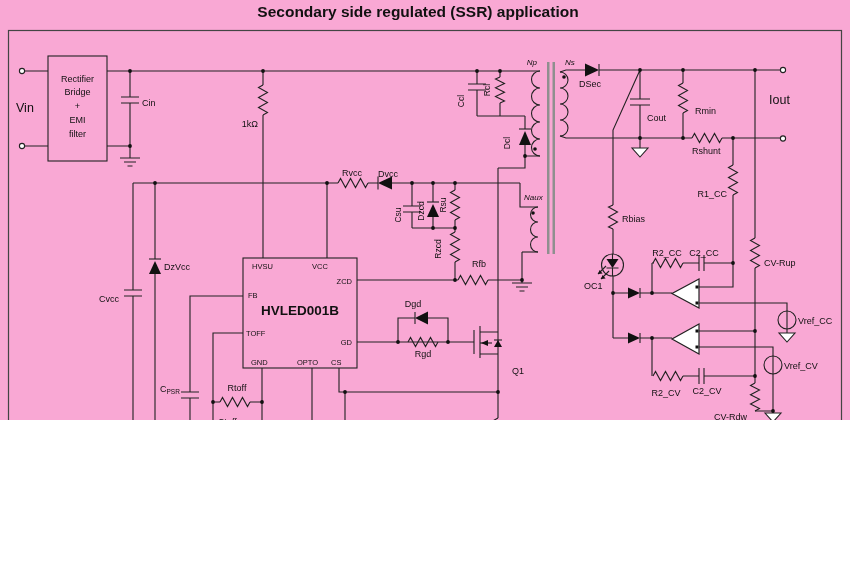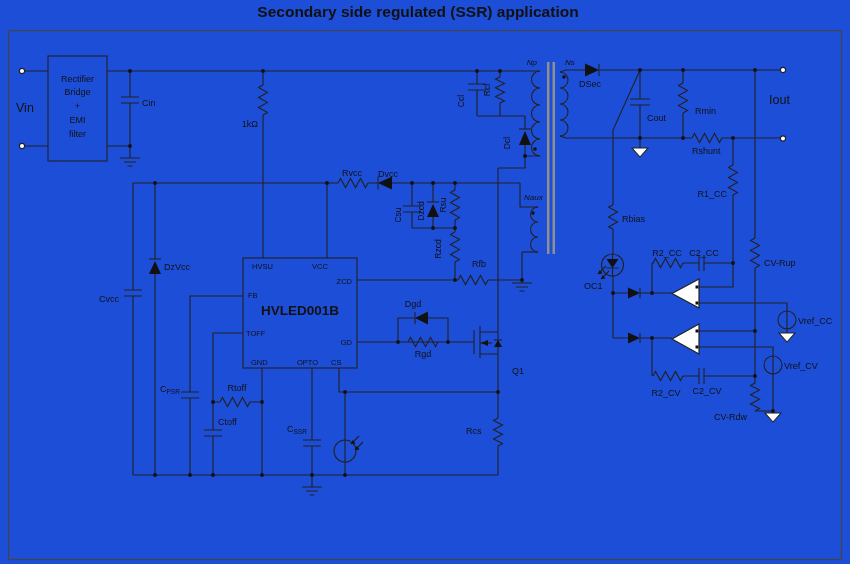--- a/index.html
+++ b/index.html
@@ -1,16 +1,16 @@
 <!DOCTYPE html>
 <html><head>
 <meta charset="utf-8">
 <style>
   html,body{margin:0;padding:0;background:#ffffff;}
-  .page{width:850px;height:564px;position:relative;background:#1d4ed8;font-family:"Liberation Sans",sans-serif;}
+  .page{width:850px;height:420px;position:relative;background:#f9a8d4;font-family:"Liberation Sans",sans-serif;}
   svg{display:block;}
   svg text{font-family:"Liberation Sans",sans-serif;fill:#111;}
   .lbl{font-size:9px;}
   .pin{font-size:7.5px;}
   .rot{font-size:8.5px;text-anchor:middle;}
   .big{font-size:12.5px;}
   .mid{text-anchor:middle;}
   .end{text-anchor:end;}
   .blue{font-size:8px;font-style:italic;}
   .chipname{font-size:13.5px;font-weight:bold;text-anchor:middle;}

